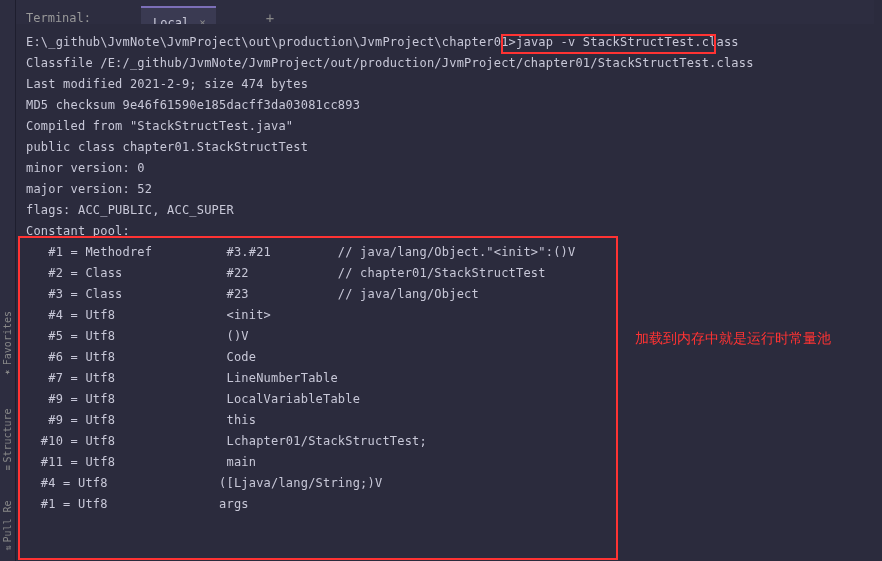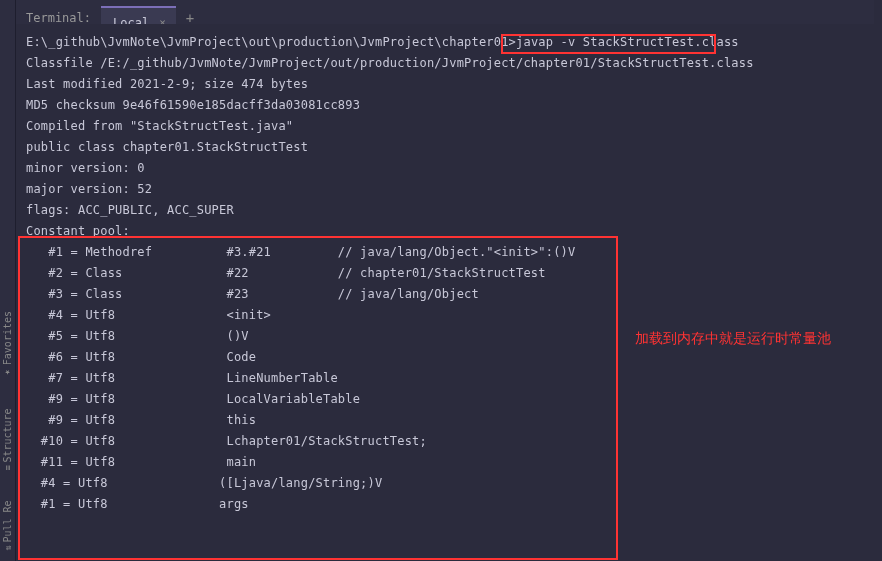--- a/index.html
+++ b/index.html
@@ -45,20 +45,21 @@
     .tab-bar {
       position: absolute;
       left: 16px;
       top: 0;
       right: 8px;
       height: 36px;
       background: #2d2d40;
       border-bottom: 1px solid #1e1e2e;
       display: flex;
       align-items: center;
+      gap: 40px;
     }
     .terminal-label {
       color: #999;
       padding: 0 10px;
       font-size: 12px;
     }
     .tab {
       background: #3a3a52;
       border-top: 2px solid #7c6fb8;
       height: 24px;

